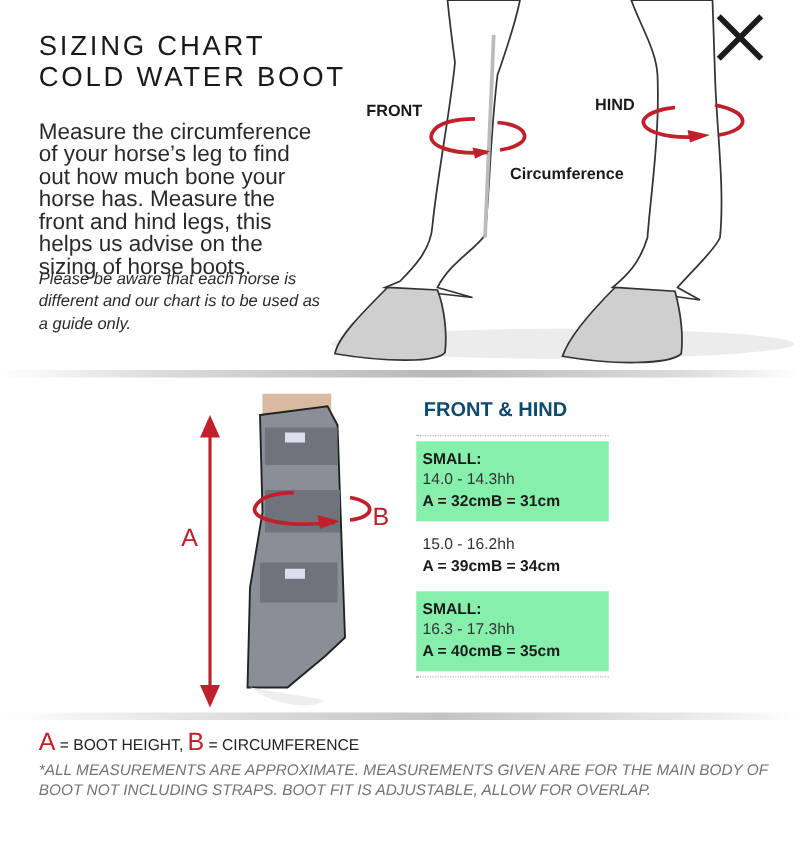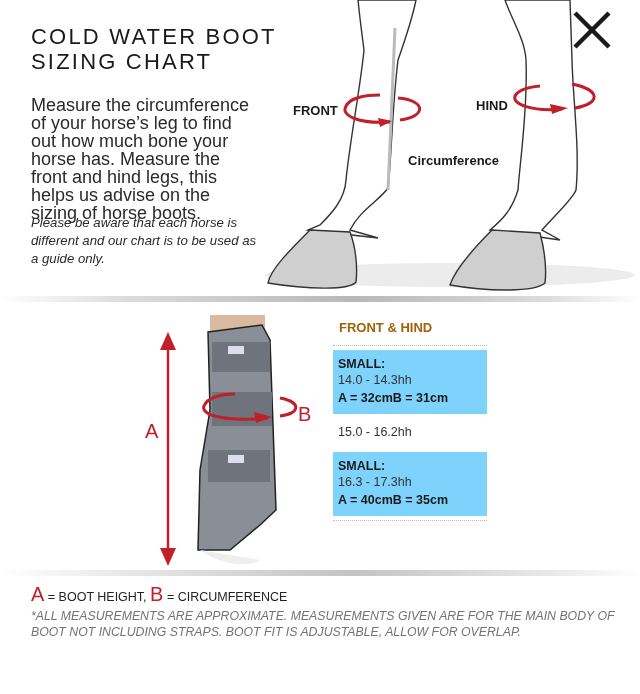--- a/index.html
+++ b/index.html
@@ -2,43 +2,43 @@
 <html><head>
 <meta charset="utf-8">
 <style>
   html,body{margin:0;padding:0;background:#fff;}
   body{width:640px;height:694px;position:relative;overflow:hidden;font-family:"Liberation Sans",sans-serif;color:#222;}
   .abs{position:absolute;}
   .title{left:31px;top:24px;font-size:22px;letter-spacing:2.2px;line-height:25px;color:#1a1a1a;font-weight:normal;}
   .intro{left:31px;top:96px;width:230px;font-size:18px;line-height:18px;color:#2a2a2a;}
   .note{left:31px;top:214px;width:230px;font-size:13.2px;line-height:18px;font-style:italic;color:#2a2a2a;}
   .close{left:570px;top:8px;width:44px;height:44px;cursor:pointer;}
-  .lbl{font-size:13px;font-weight:bold;color:#1a1a1a;margin-top:22px;}
+  .lbl{font-size:13px;font-weight:bold;color:#1a1a1a;}
   .divider1{left:0;top:296px;width:640px;height:6px;background:linear-gradient(to right,#fff 0%,#ccc 20%,#999 55%,#ccc 85%,#fff 100%);opacity:.7;}
   .divider2{left:0;top:570px;width:640px;height:6px;background:linear-gradient(to right,#fff 0%,#ddd 20%,#aaa 55%,#ddd 85%,#fff 100%);opacity:.7;}
   .table{left:333px;top:316px;width:154px;}
-  .thead{font-size:13px;font-weight:bold;color:#a16207;padding:4px 6px 10px 6px;border-bottom:1px dotted #bbb;}
+  .thead{font-size:16px;font-weight:bold;color:#0c4a6e;padding:4px 6px 10px 6px;border-bottom:1px dotted #bbb;}
   .size{padding:6px 5px 7px 5px;margin-top:4px;}
-  .size.shade{background:#7dd3fc;}
+  .size.shade{background:#86efac;}
   .size-name{font-size:12.5px;font-weight:bold;color:#1a1a1a;line-height:16px;}
   .size-range{font-size:12.5px;color:#333;line-height:17px;}
   .size-ab{font-size:12.5px;font-weight:bold;color:#1a1a1a;line-height:18px;display:flex;justify-content:flex-start;}
   .tfoot{border-bottom:1px dotted #bbb;height:4px;}
   .legend{left:31px;top:583px;font-size:12.5px;color:#222;}
   .legend .big{color:#c0202a;font-size:20px;}
   .footnote{left:31px;top:608px;width:600px;font-size:12.3px;line-height:16px;font-style:italic;color:#737373;}
   .bigA{left:145px;top:420px;color:#c0202a;font-size:20px;}
   .bigB{left:298px;top:403px;color:#c0202a;font-size:20px;}
 </style>
 </head>
 <body>
 
 <div class="abs title">
+  <div>SIZING CHART</div>
   <div>COLD WATER BOOT</div>
-  <div>SIZING CHART</div>
 </div>
 
 <div class="abs close">
   <svg width="44" height="44" viewBox="0 0 44 44">
     <line x1="5" y1="5" x2="39" y2="39" stroke="#1a1a1a" stroke-width="4.5"></line>
     <line x1="39" y1="5" x2="5" y2="39" stroke="#1a1a1a" stroke-width="4.5"></line>
   </svg>
 </div>
 
 <div class="abs intro">Measure the circumference of your horse’s leg to find out how much bone your horse has. Measure the front and hind legs, this helps us advise on the sizing of horse boots.</div>
@@ -94,20 +94,24 @@
   <div class="size shade">
     <div class="size-name">SMALL:</div>
     <div class="size-range">14.0 - 14.3hh</div>
     <div class="size-ab">
         <span>A = 32cm</span>
         <span>B = 31cm</span>
       </div>
   </div>
   <div class="size">
     <div class="size-range">15.0 - 16.2hh</div>
+    <div class="size-ab">
+        <span>A = 39cm</span>
+        <span>B = 34cm</span>
+      </div>
   </div>
   <div class="size shade">
     <div class="size-name">SMALL:</div>
     <div class="size-range">16.3 - 17.3hh</div>
     <div class="size-ab">
         <span>A = 40cm</span>
         <span>B = 35cm</span>
       </div>
   </div>
   <div class="tfoot"></div>

